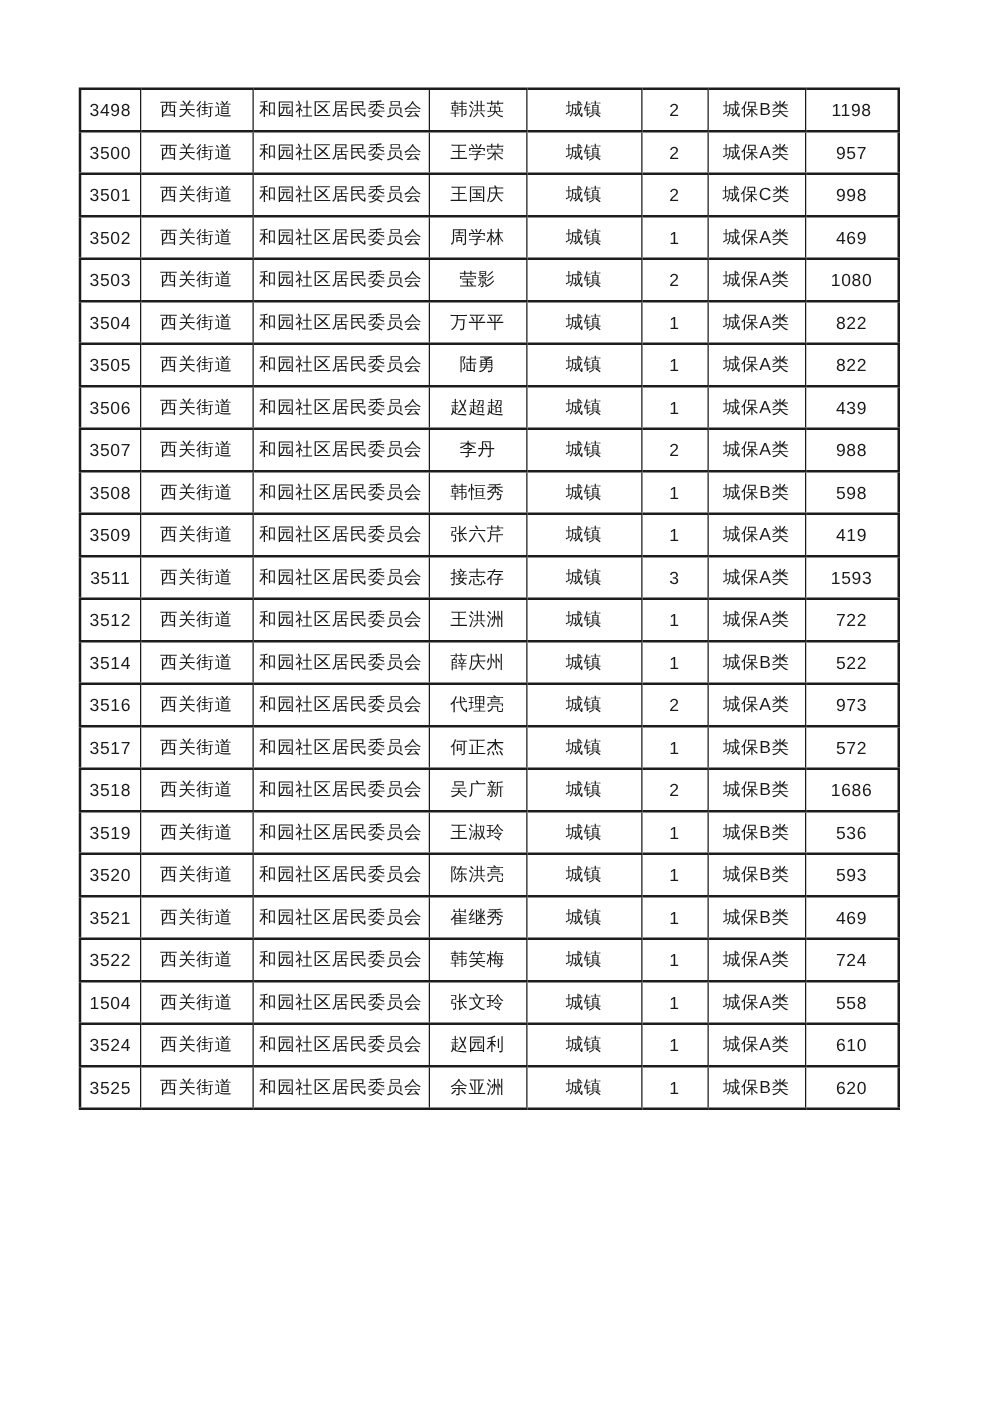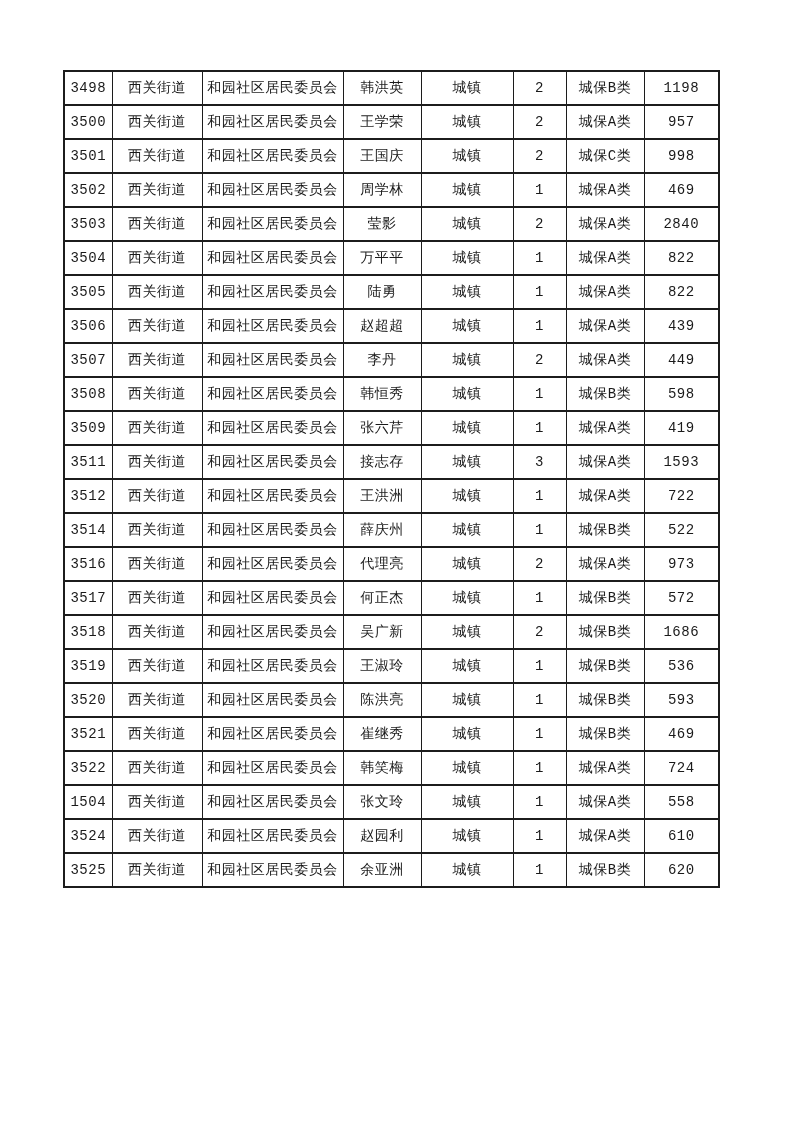--- a/index.html
+++ b/index.html
@@ -6,21 +6,21 @@
     margin: 0;
     padding: 0;
     background: #ffffff;
   }
   .page {
     position: relative;
     width: 794px;
     height: 906px;
     background: #ffffff;
     overflow: hidden;
-    font-family: Liberation Mono, monospace;
+    font-family: Liberation Sans, sans-serif;
   }
   table.records {
     position: absolute;
     left: 63px;
     top: 70px;
     width: 655px;
     border-collapse: collapse;
     table-layout: fixed;
     border: 2px solid #1c1c1c;
   }
@@ -105,21 +105,21 @@
     <td>469</td>
   </tr>
         <tr>
     <td>3503</td>
     <td>西关街道</td>
     <td>和园社区居民委员会</td>
     <td>莹影</td>
     <td>城镇</td>
     <td>2</td>
     <td>城保A类</td>
-    <td>2840</td>
+    <td>1080</td>
   </tr>
         <tr>
     <td>3504</td>
     <td>西关街道</td>
     <td>和园社区居民委员会</td>
     <td>万平平</td>
     <td>城镇</td>
     <td>1</td>
     <td>城保A类</td>
     <td>822</td>
@@ -145,21 +145,21 @@
     <td>439</td>
   </tr>
         <tr>
     <td>3507</td>
     <td>西关街道</td>
     <td>和园社区居民委员会</td>
     <td>李丹</td>
     <td>城镇</td>
     <td>2</td>
     <td>城保A类</td>
-    <td>449</td>
+    <td>988</td>
   </tr>
         <tr>
     <td>3508</td>
     <td>西关街道</td>
     <td>和园社区居民委员会</td>
     <td>韩恒秀</td>
     <td>城镇</td>
     <td>1</td>
     <td>城保B类</td>
     <td>598</td>

